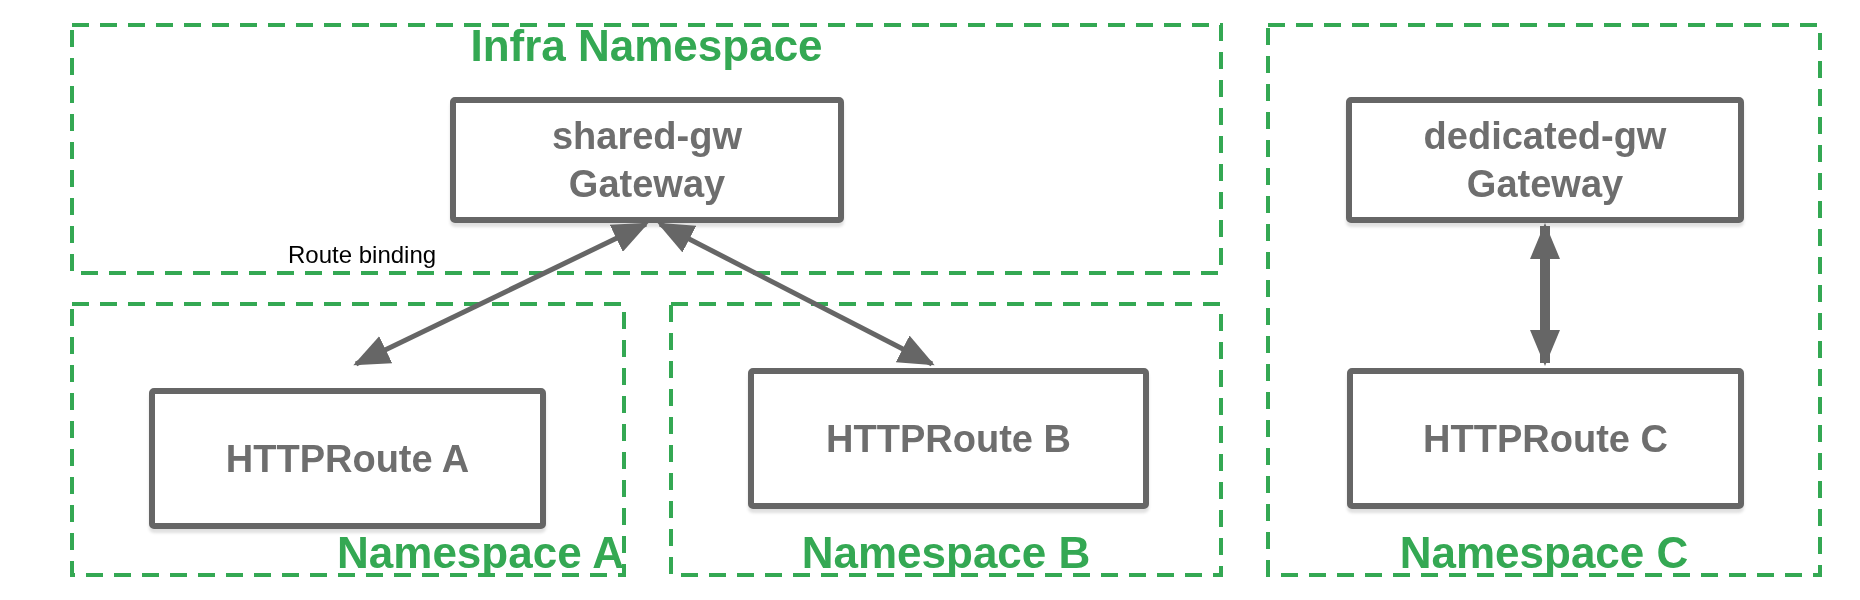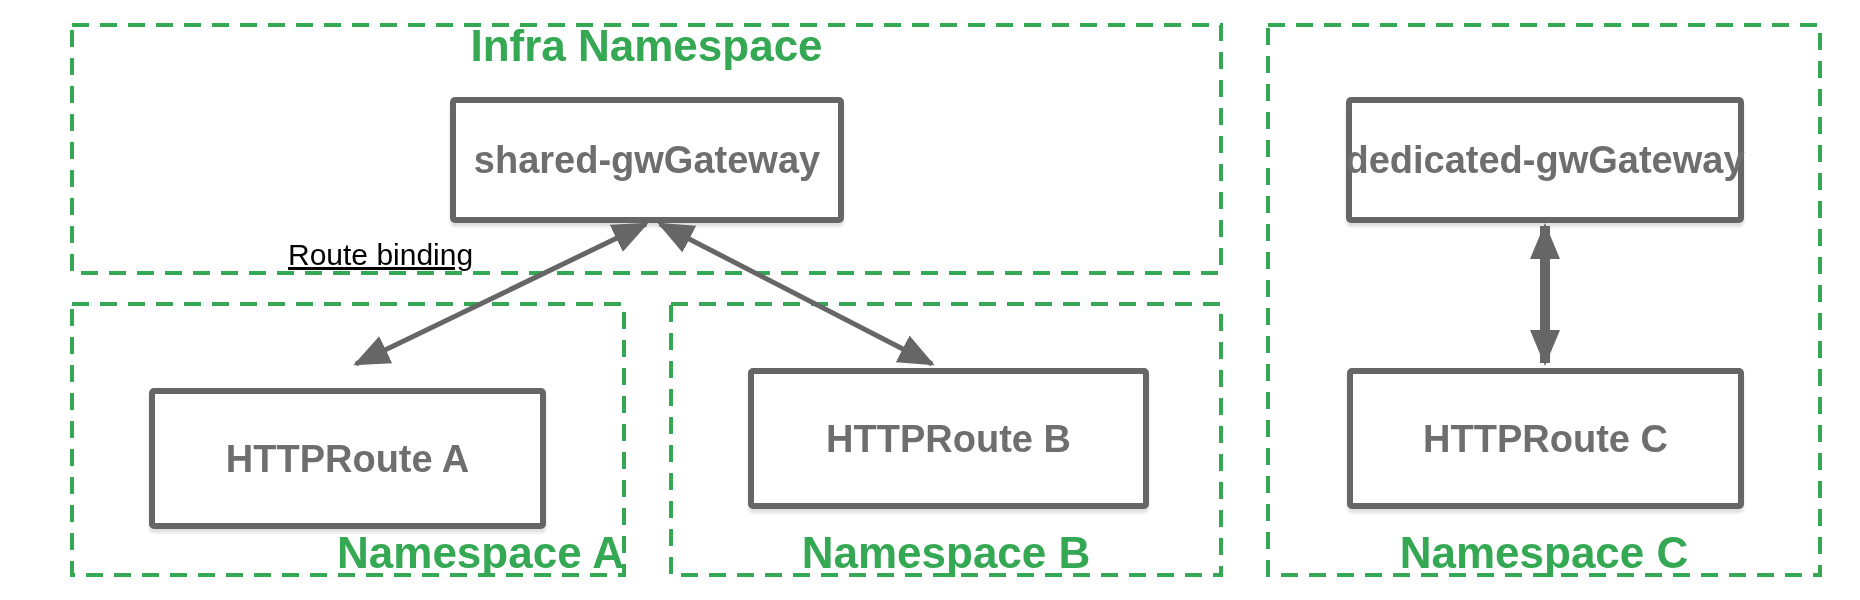--- a/index.html
+++ b/index.html
@@ -18,31 +18,31 @@
   
   .ns-label{
     position:absolute;text-align:center;
     font-weight:bold;font-size:44px;line-height:44px;
     color:var(--green);
   }
   
   .node{
     position:absolute;box-sizing:border-box;
     background:#ffffff;border:6px solid var(--grey);border-radius:5px;
-    display:flex;flex-direction:row;align-items:center;justify-content:center;
+    display:flex;flex-direction:column;align-items:center;justify-content:center;
     text-align:center;
     box-shadow:0 4px 3px rgba(0,0,0,0.12);
   }
   .node-label{
     font-weight:bold;font-size:38px;line-height:48px;
     color:var(--grey_text);white-space:nowrap;
   }
   .annotation{
-    position:absolute;font-size:30px;line-height:44px;
-    color:var(--black);white-space:nowrap;text-decoration:underline;
+    position:absolute;font-size:24px;line-height:44px;
+    color:var(--black);white-space:nowrap;
   }
   svg.overlay{position:absolute;left:0;top:0;pointer-events:none;}
   .ns-rect{fill:none;stroke:var(--green);stroke-width:4;stroke-dasharray:17 11;}
   .edge{stroke:var(--grey);fill:none;}
   .edge.diag{stroke-width:5;}
   .edge.vert{stroke-width:10;}
   .ah{fill:var(--grey);stroke:none;}
 </style>
 </head>
 <body>

